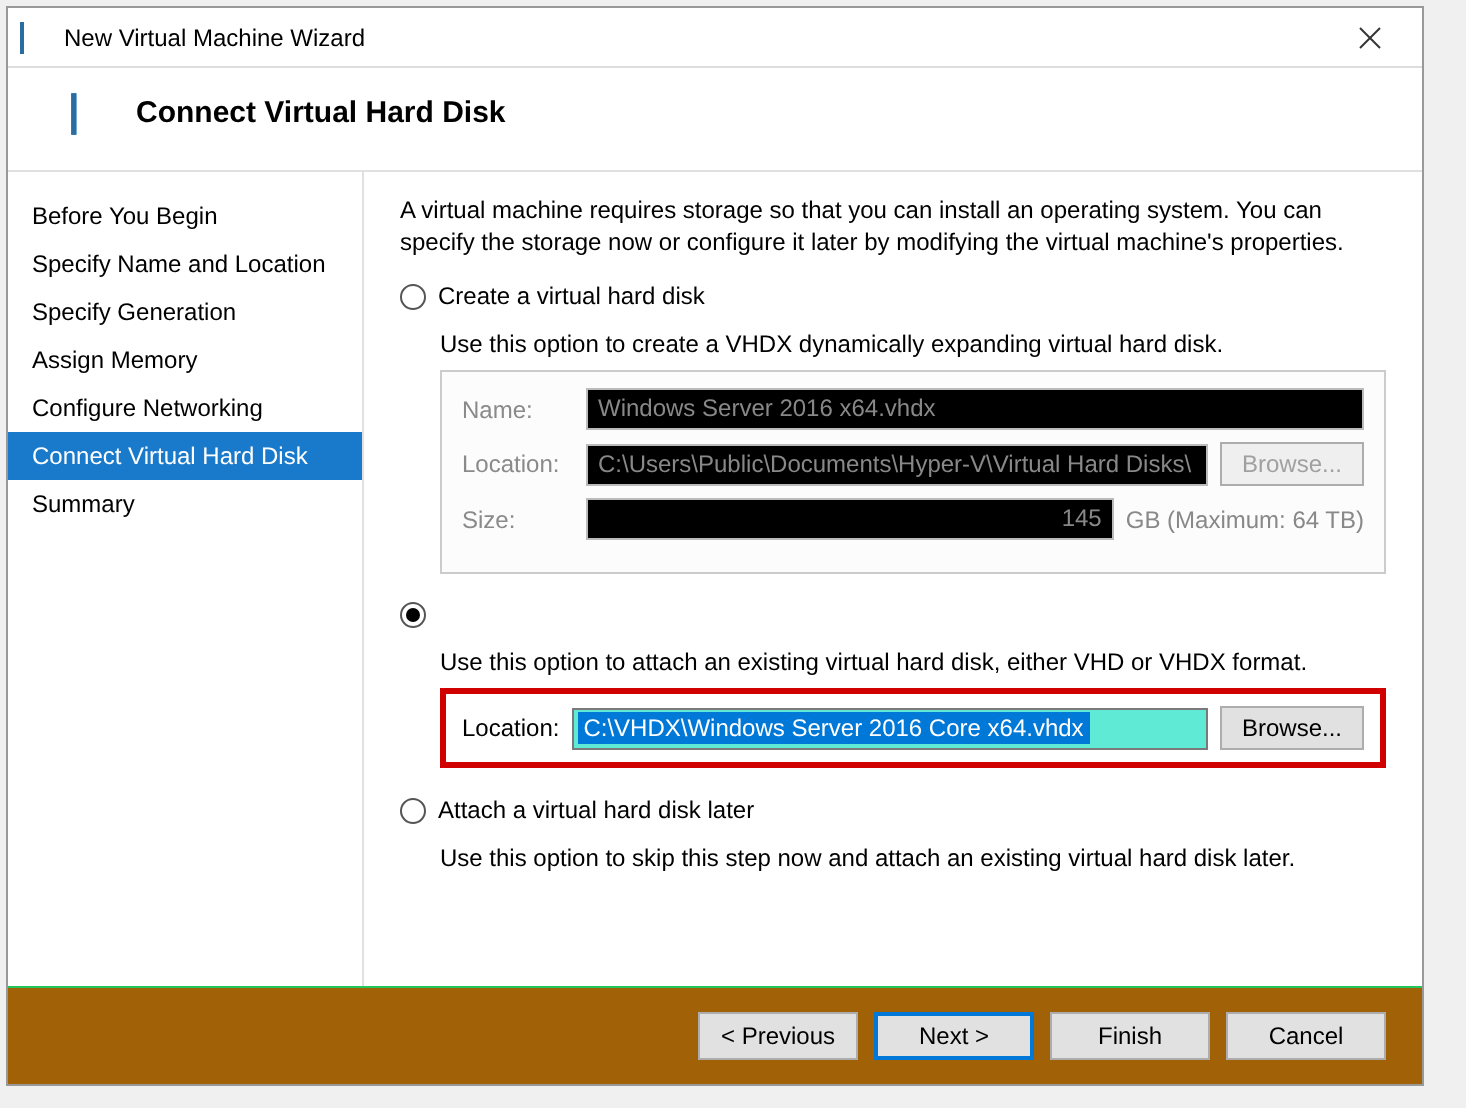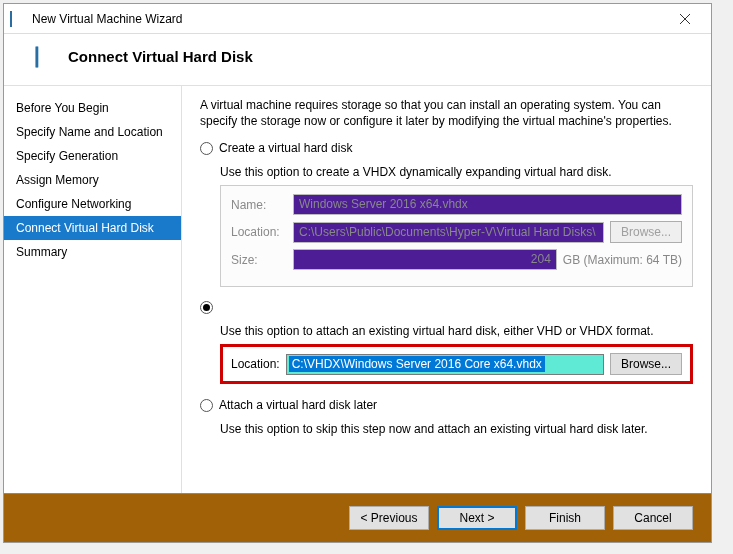--- a/index.html
+++ b/index.html
@@ -108,21 +108,21 @@
   }
   .form-row {
     display: flex;
     align-items: center;
     margin-bottom: 6px;
     gap: 6px;
   }
   .form-label { width: 56px; flex-shrink:0;}
   .text-input {
     border: 1px solid #bbb;
-    background: #4c1d95;
+    background: #000000;
     padding: 2px 5px;
     height: 21px;
     color: #888;
     flex: 1;
   }
   .size-input { width: 56px; text-align: right; }
   .unit { color: #888; }
   .btn {
     border: 1px solid #adadad;
     background: #e1e1e1;
@@ -225,21 +225,21 @@
             <span class="form-label">Name:</span>
             <div class="text-input">Windows Server 2016 x64.vhdx</div>
           </div>
           <div class="form-row">
             <span class="form-label">Location:</span>
             <div class="text-input">C:\Users\Public\Documents\Hyper-V\Virtual Hard Disks\</div>
             <button class="btn disabled">Browse...</button>
           </div>
           <div class="form-row">
             <span class="form-label">Size:</span>
-            <div class="text-input size-input">204</div>
+            <div class="text-input size-input">145</div>
             <span class="unit">GB (Maximum: 64 TB)</span>
           </div>
         </div>
       </div>
 
       <div class="option-group" style="margin-top:14px;">
         <div class="radio-row">
           <span class="radio checked"></span>
         </div>
         <div class="option-desc">Use this option to attach an existing virtual hard disk, either VHD or VHDX format.</div>

